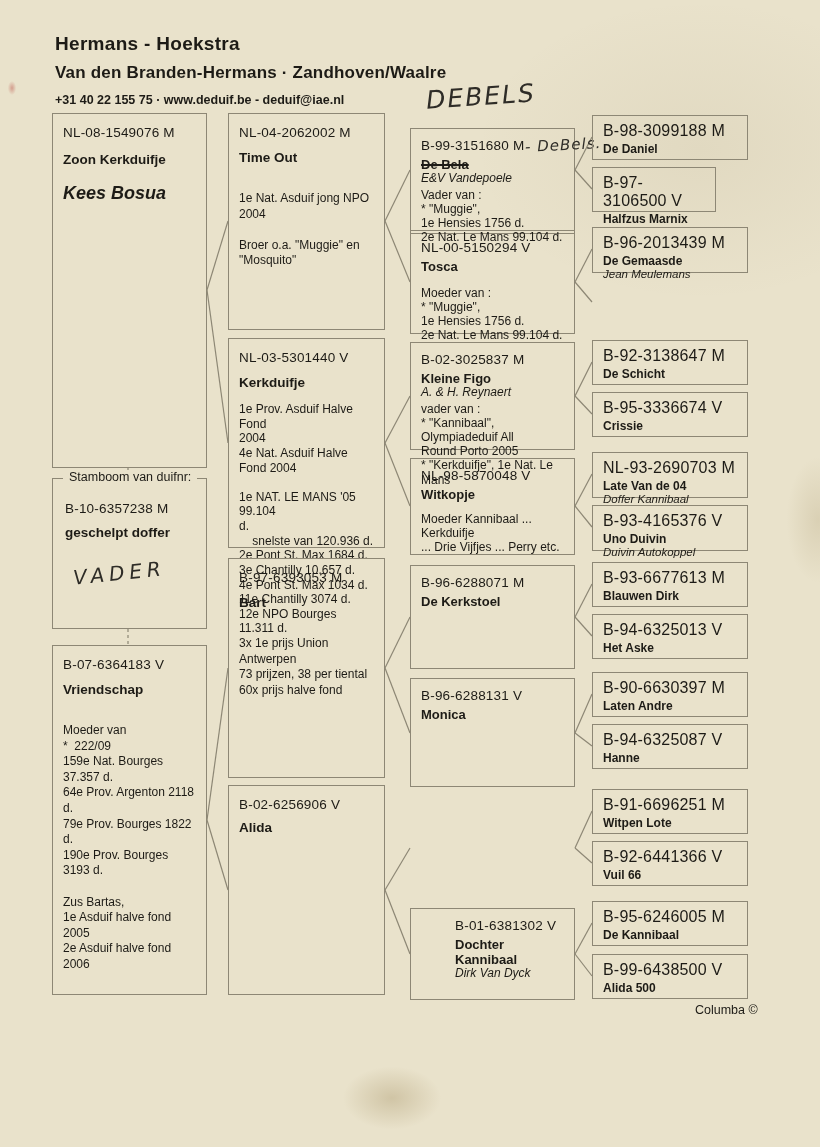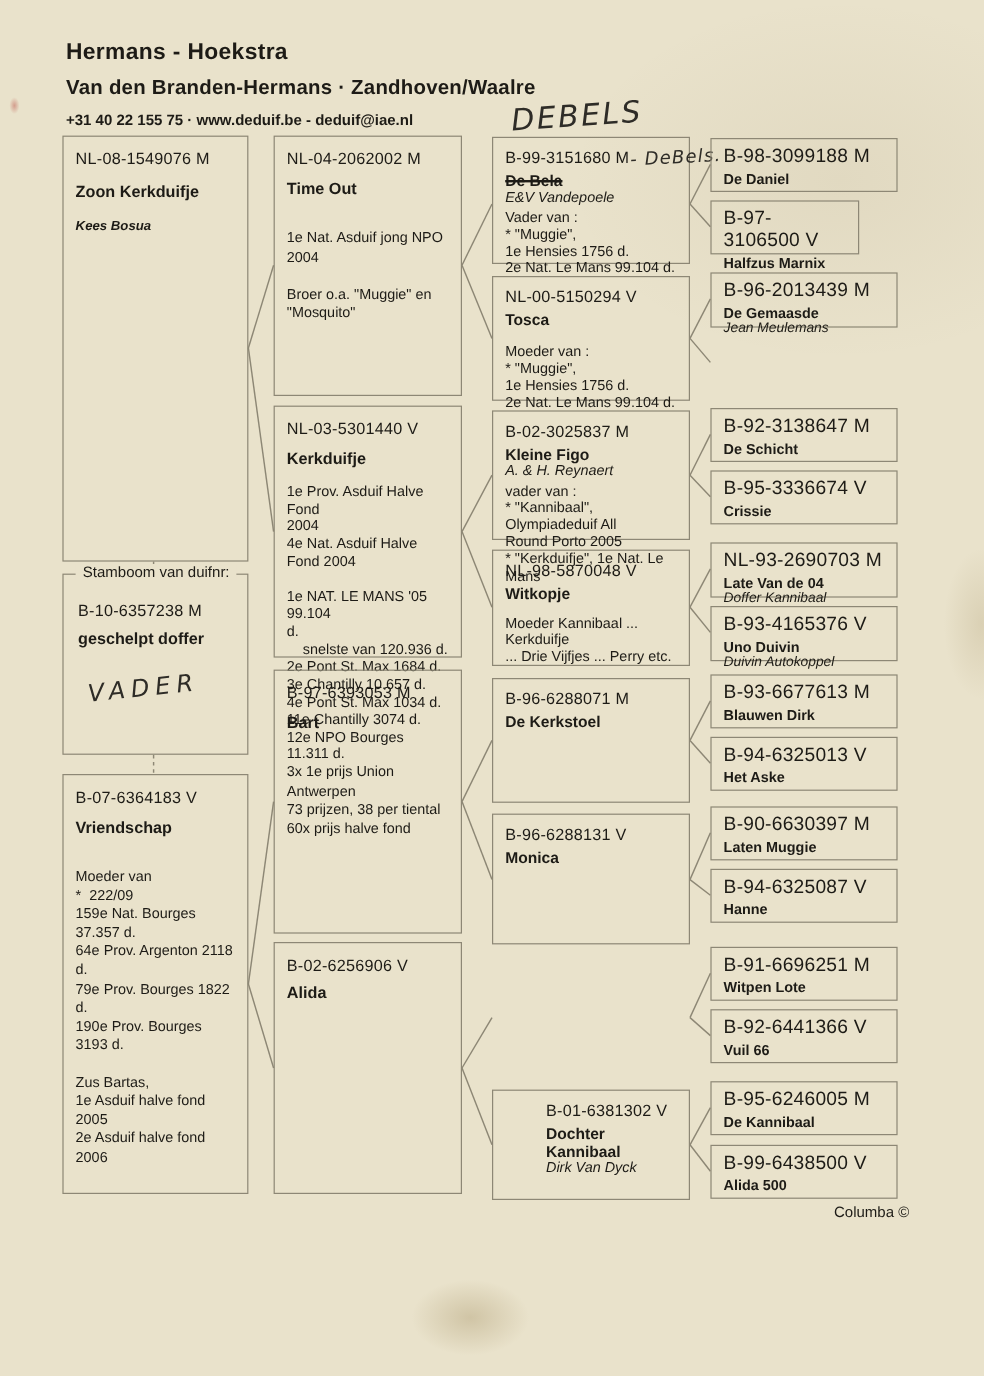--- a/index.html
+++ b/index.html
@@ -24,21 +24,21 @@
   .hdr-contact { position:absolute; left:55px; top:93px;  font-size:12.5px; font-weight:700; }
 
   .hand { font-family:"DejaVu Sans", sans-serif; font-style:italic; color:#2e2c27; }
   .hand-debels { position:absolute; left:426px; top:82px; font-size:25px; letter-spacing:2px; transform:rotate(-4deg); }
   .hand-vader  { position:absolute; left:20px;  top:82px; font-size:20px; letter-spacing:5px; transform:rotate(-6deg); }
   .hand-inline { position:absolute; left:104px; top:-2px; font-size:15px; letter-spacing:1px; transform:rotate(-3deg); white-space:nowrap; }
 
   .pbox { position:absolute; border:1px solid #8d8775; padding:11px 10px; }
   .ring    { position:relative; font-size:13.5px; letter-spacing:.2px; }
   .pname   { font-weight:700; font-size:13.5px; margin-top:10px; }
-  .fancier { font-style:italic; font-size:11px; margin-top:3px; }
+  .fancier { font-style:italic; font-size:18px; margin-top:3px; }
   .fancier.strong { font-weight:700; }
   .details { font-size:12px; line-height:1.3; margin-top:14px; white-space:pre-wrap; }
 
   .compact { padding:9px 10px; }
   .compact .pname   { margin-top:4px;  font-size:13px; }
   .compact .fancier { margin-top:0;    font-size:12px; line-height:1.15; }
   .compact .details { margin-top:2px;  font-size:12px; line-height:1.18; }
 
   .g4 { padding:6px 10px; }
   .g4 .ring    { font-size:16px; }
@@ -156,21 +156,21 @@
     <div class="details" style="margin-top:26px">3x 1e prijs Union Antwerpen
 73 prijzen, 38 per tiental
 60x prijs halve fond</div>
   </div>
 
   <div class="pbox" style="left:228px; top:785px; width:157px; height:210px;">
     <div class="ring">B-02-6256906 V</div>
     <div class="pname" style="margin-top:8px">Alida</div>
   </div>
 
-  <div class="pbox compact" style="left:410px; top:114px; width:165px; height:106px;">
+  <div class="pbox compact" style="left:410px; top:128px; width:165px; height:106px;">
     <div class="ring">B-99-3151680 M
       <span class="hand hand-inline">- DeBels.</span>
     </div>
     <div class="pname struck">De Bela</div>
     <div class="fancier">E&amp;V Vandepoele</div>
     <div class="details">Vader van :
 * "Muggie",
 1e Hensies 1756 d.
 2e Nat. Le Mans 99.104 d.</div>
   </div>
@@ -252,21 +252,21 @@
   <div class="pbox g4" style="left:592px; top:562px; width:156px; height:45px;">
     <div class="ring">B-93-6677613 M</div>
     <div class="pname">Blauwen Dirk</div>
   </div>
   <div class="pbox g4" style="left:592px; top:614px; width:156px; height:45px;">
     <div class="ring">B-94-6325013 V</div>
     <div class="pname">Het Aske</div>
   </div>
   <div class="pbox g4" style="left:592px; top:672px; width:156px; height:45px;">
     <div class="ring">B-90-6630397 M</div>
-    <div class="pname">Laten Muggie</div>
+    <div class="pname">Laten Andre</div>
   </div>
   <div class="pbox g4" style="left:592px; top:724px; width:156px; height:45px;">
     <div class="ring">B-94-6325087 V</div>
     <div class="pname">Hanne</div>
   </div>
   <div class="pbox g4" style="left:592px; top:789px; width:156px; height:45px;">
     <div class="ring">B-91-6696251 M</div>
     <div class="pname">Witpen Lote</div>
   </div>
   <div class="pbox g4" style="left:592px; top:841px; width:156px; height:45px;">

